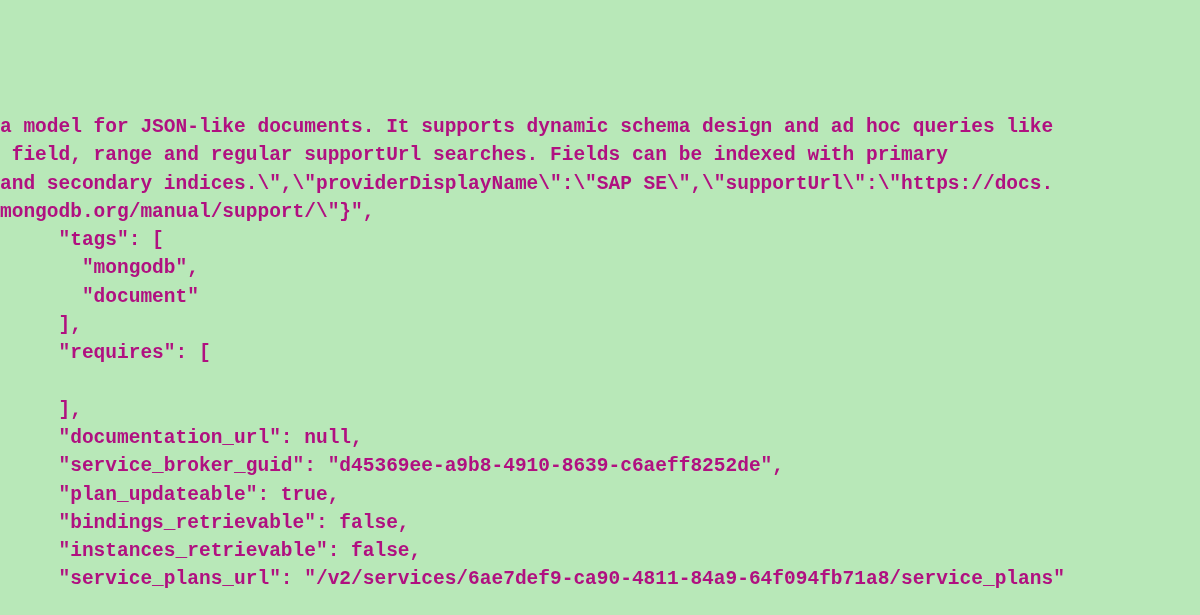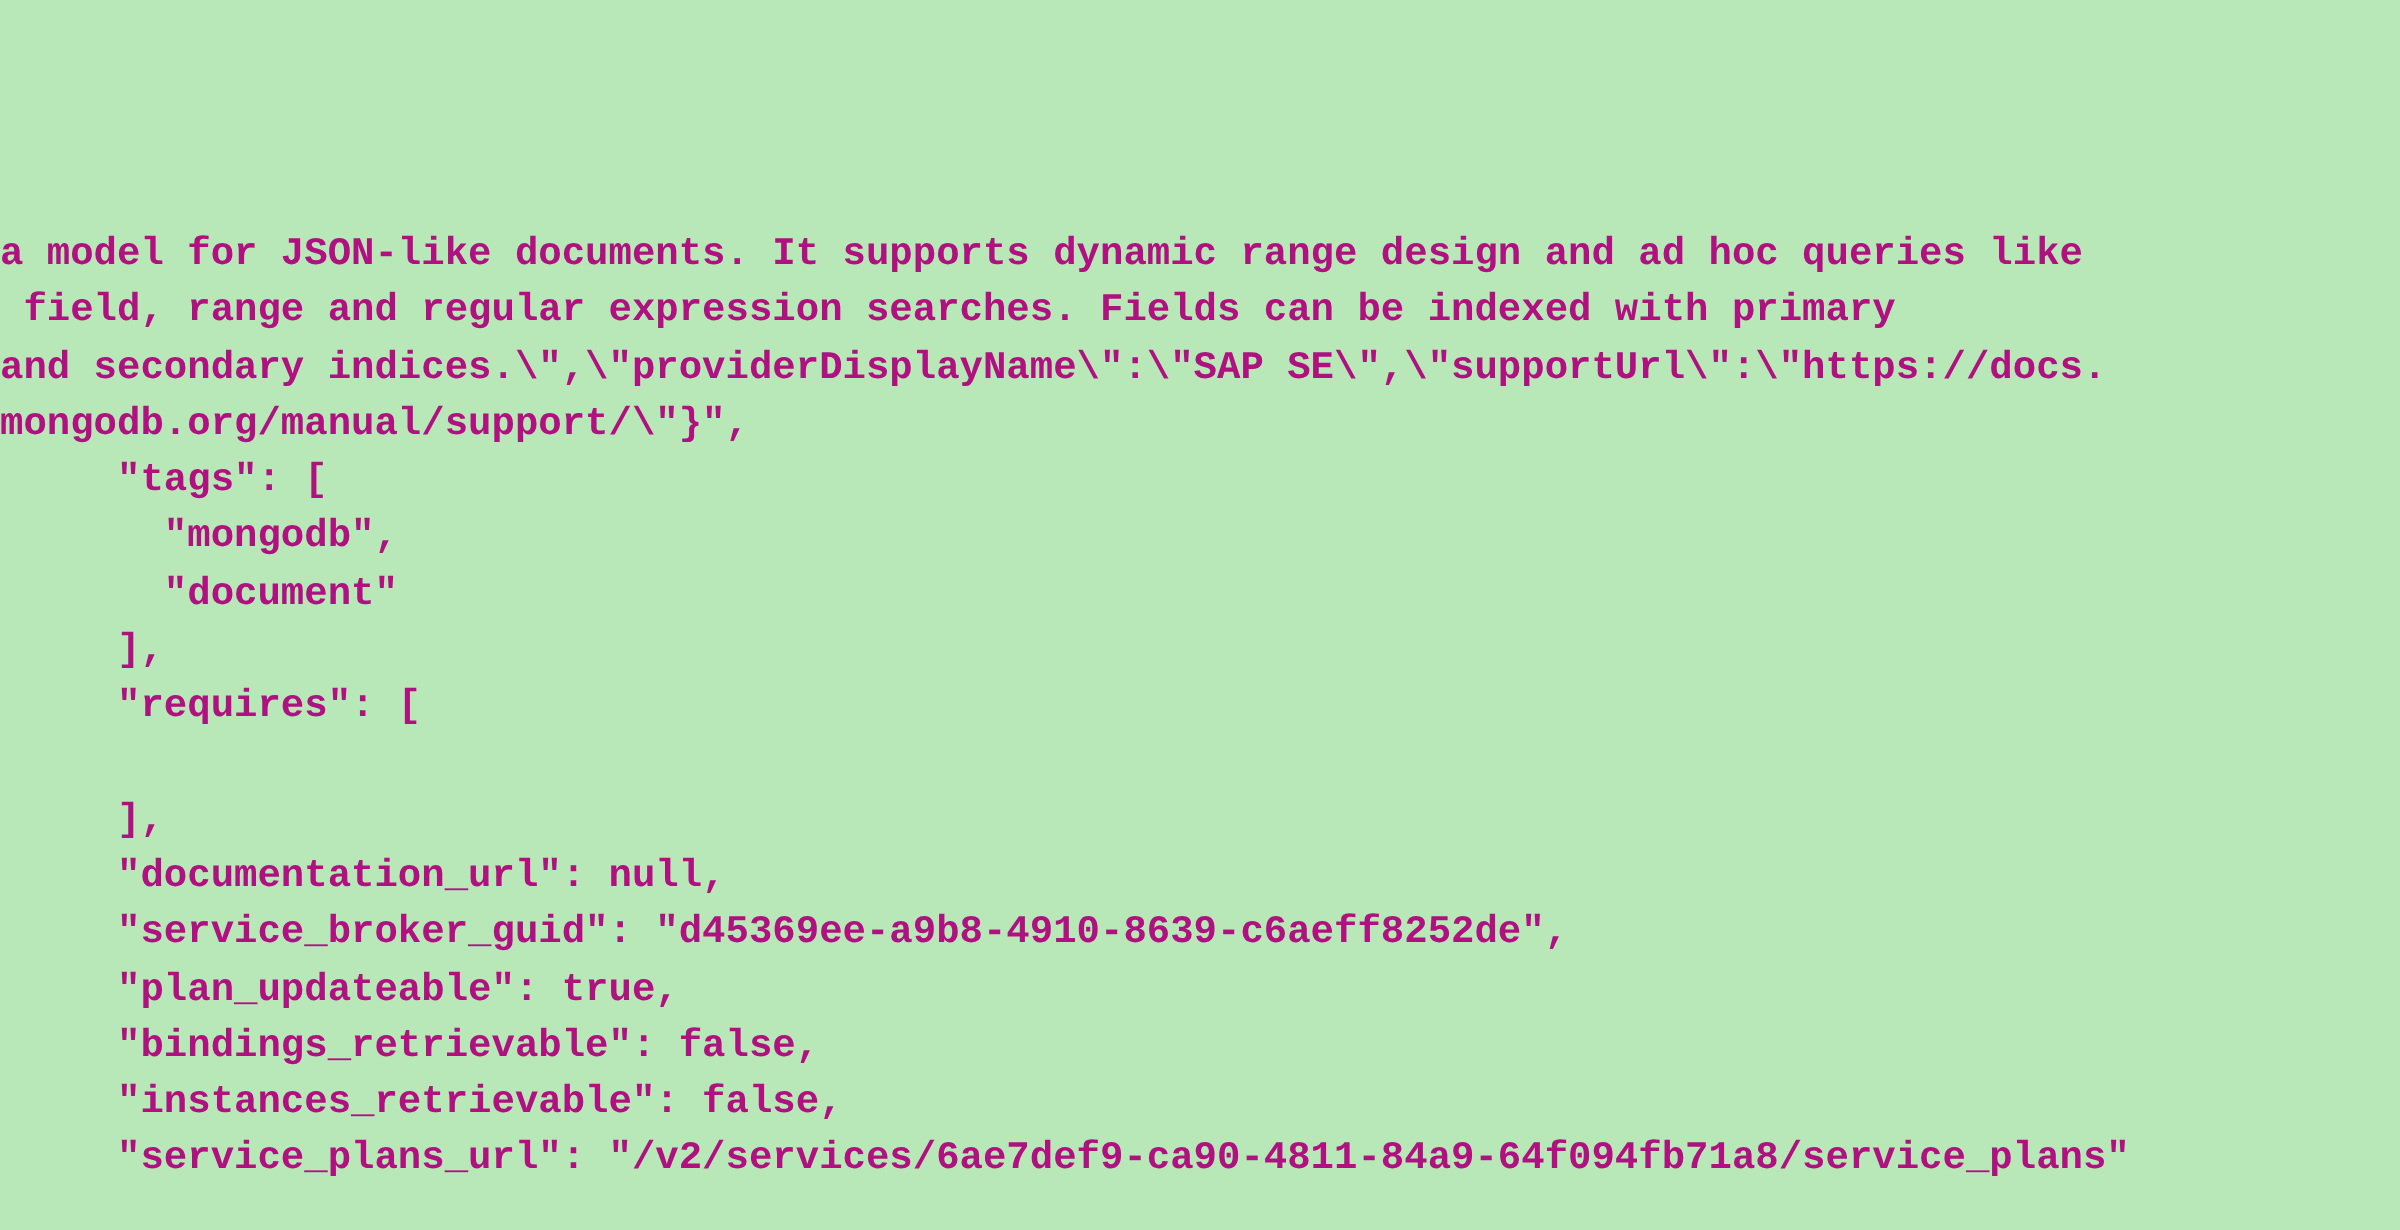--- a/index.html
+++ b/index.html
@@ -18,22 +18,22 @@
     }
     .terminal {
       padding: 0;
     }
   </style>
 </head>
 <body>
 
 
 
-<div class="terminal"><span>a model for JSON-like documents. It supports dynamic range design and ad hoc queries like</span>
-<span> field, range and regular expression searches. Fields can be indexed with primary</span>
+<div class="terminal"><span>a model for JSON-like documents. It supports dynamic schema design and ad hoc queries like</span>
+<span> field, range and regular supportUrl searches. Fields can be indexed with primary</span>
 <span>and secondary indices.\",\"providerDisplayName\":\"SAP SE\",\"supportUrl\":\"https://docs.</span>
 <span>mongodb.org/manual/support/\"}",</span>
 <span>     "tags": [</span>
 <span>       "mongodb",</span>
 <span>       "document"</span>
 <span>     ],</span>
 <span>     "requires": [</span>
 <span></span>
 <span>     ],</span>
 <span>     "documentation_url": null,</span>

